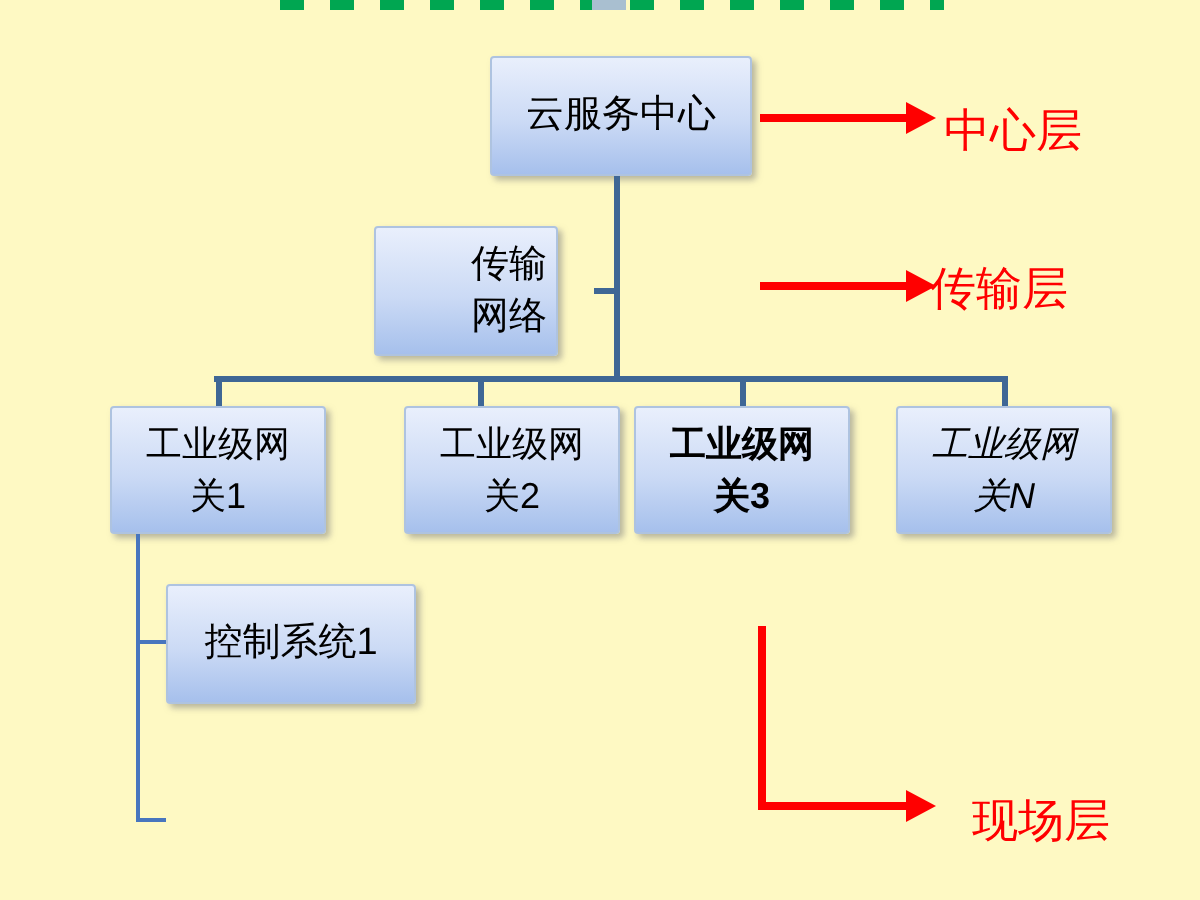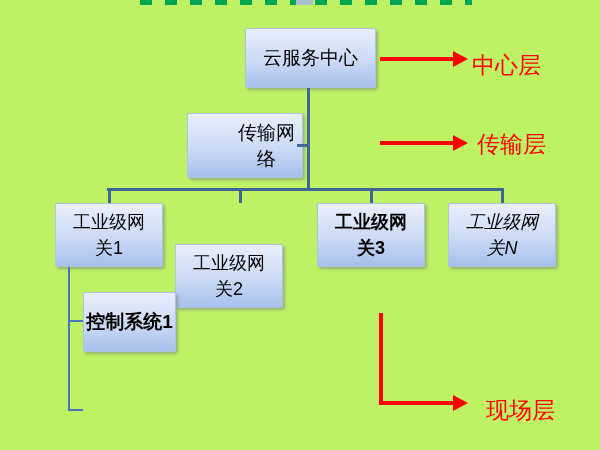--- a/index.html
+++ b/index.html
@@ -5,21 +5,21 @@
   html, body {
     margin: 0;
     padding: 0;
     background: #ffffff;
     font-family: "Liberation Sans", sans-serif;
   }
   .canvas {
     position: relative;
     width: 600px;
     height: 450px;
-    background: #bef264;
+    background: #fef9c3;
     overflow: hidden;
   }
   
   .title-frags {
     position: absolute;
     left: 140px; top: 0; width: 332px; height: 5px;
     background: repeating-linear-gradient(90deg,
       #00A651 0px, #00A651 12px,
       transparent 12px, transparent 25px);
   }
@@ -38,28 +38,28 @@
     text-align: center;
     background: linear-gradient(180deg, #e9effc 0%, #cbdaf5 55%, #a6c0ec 100%);
     border: 1px solid #AEC3E0;
     border-radius: 2px;
     box-shadow: 2px 2px 3px rgba(125,125,125,0.55);
     color: #000000;
     font-size: 19px;
     line-height: 1.35;
   }
   .node-cloud   { left: 245px; top: 28px;  width: 131px; height: 60px; }
-  .node-net     { left: 187px; top: 113px; width: 116px; height: 65px; padding-left: 43px; }
+  .node-net     { left: 187px; top: 113px; width: 92px; height: 65px; padding-left: 43px; }
   .node-gw      { top: 203px; width: 108px; height: 64px;
                   font-size: 18px; line-height: 26px; padding: 0 13px; }
   .node-gw1 { left: 55px; }
-  .node-gw2 { left: 175px; margin-top: 41px; }
+  .node-gw2 { left: 202px; }
   .node-gw3 { left: 317px; font-weight: bold; }
   .node-gw4 { left: 448px; font-style: italic; }
-  .node-cs      { left: 83px; width: 93px; height: 60px; font-weight: bold; }
+  .node-cs      { left: 83px; width: 125px; height: 60px; }
   .node-cs1 { top: 292px; }
   .node-cs2 { top: 383px; height: 62px; }
   
   .conn {
     position: absolute;
     background: #3F6795;
   }
   .conn-branch {
     position: absolute;
     background: #4876BE;
@@ -77,21 +77,21 @@
     border-left: 15px solid #FF0000;
   }
   .layer-label {
     position: absolute;
     color: #FF0000;
     font-size: 23px;
     line-height: 30px;
     white-space: nowrap;
   }
   .label-center { left: 472px; top: 50px; }
-  .label-trans  { left: 477px; top: 129px; }
+  .label-trans  { left: 465px; top: 129px; }
   .label-field  { left: 486px; top: 395px; }
 </style>
 </head>
 <body>
 
 <div class="canvas">
 
   <div class="title-frags"></div>
   <div class="title-frag-accent"></div>
 

